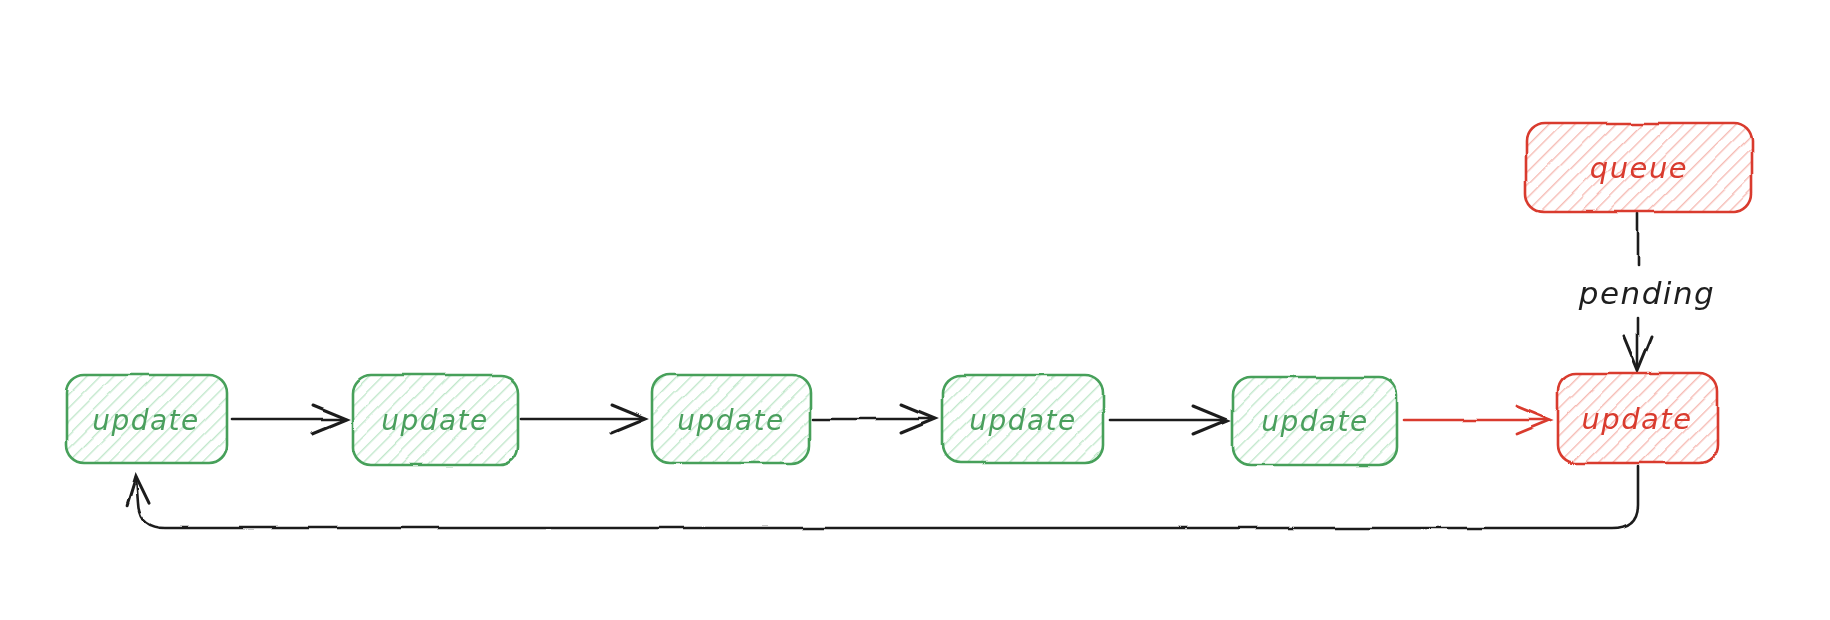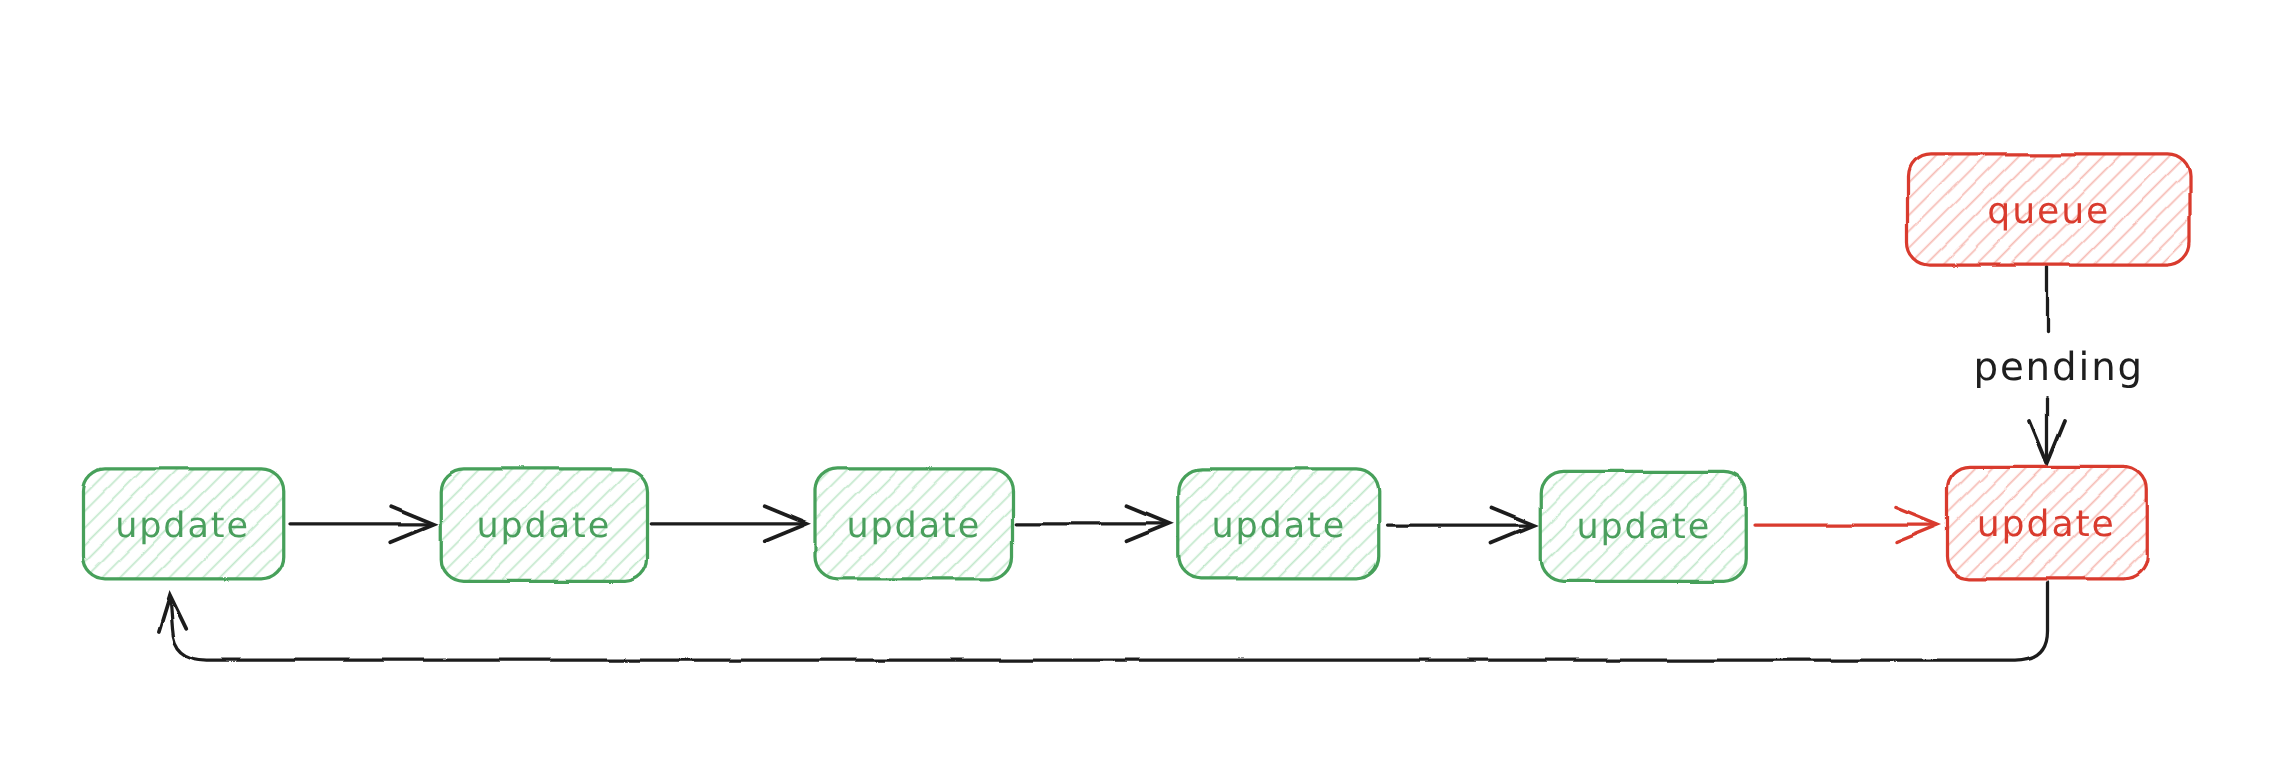--- a/index.html
+++ b/index.html
@@ -6,20 +6,21 @@
     margin: 0;
     padding: 0;
     background: #ffffff;
   }
   .canvas {
     width: 1830px;
     height: 620px;
     position: relative;
     background: #ffffff;
     overflow: hidden;
+    font-style: italic;
   }
   svg {
     display: block;
   }
   text {
     font-family: "DejaVu Sans", sans-serif;
     letter-spacing: 1.5px;
   }
   .node-box {
     stroke-width: 2.6;

